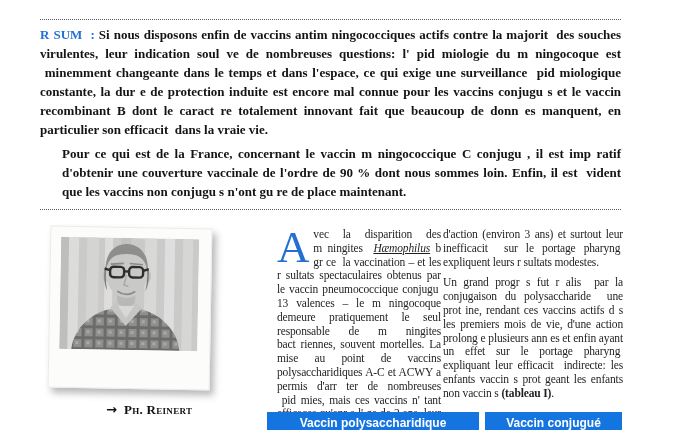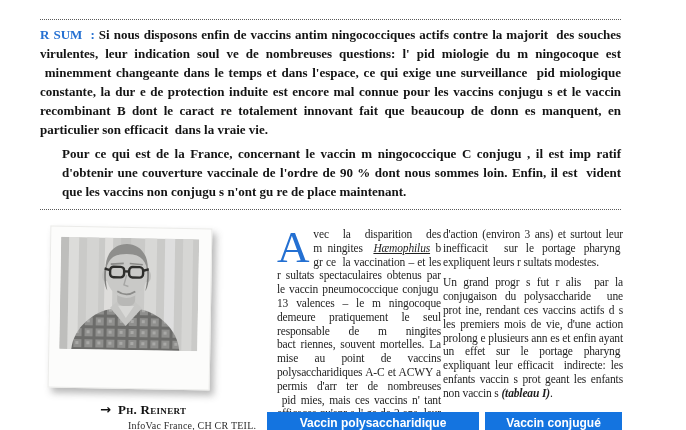--- a/index.html
+++ b/index.html
@@ -16,39 +16,39 @@
   .sum-label{color:#2470d2;}
 
   
   .polaroid{position:absolute;left:49px;top:227px;width:160px;height:160px;
             background:#fcfcfb;border:1px solid #ebebe9;
             box-shadow:4px 5px 7px rgba(70,70,70,.38);
             transform:rotate(1deg);}
   .polaroid svg{position:absolute;left:10px;top:10px;display:block;}
 
   
-  .author{position:absolute;left:100px;top:400px;}
+  .author{position:absolute;left:106px;top:400px;}
   .author-row{white-space:nowrap;}
   .arrow{font-family:"DejaVu Sans",sans-serif;font-weight:bold;font-size:13px;
          color:#111;margin-right:7px;}
   .author-name{font-weight:bold;font-size:13px;font-variant:small-caps;
                letter-spacing:.3px;color:#111;}
   .author-affil{font-size:10px;color:#2e2e2e;margin:2px 0 0 28px;letter-spacing:.2px;}
 
   
   .col{position:absolute;top:228px;font-size:11.5px;line-height:13.8px;
        letter-spacing:-0.15px;text-align:justify;color:#1e1e1e;}
   .col p{margin:0;}
   .col1{left:277px;width:164px;}
   .col2{left:443px;width:180px;}
   .col2 p.second{margin-top:7px;}
   .dropcap{float:left;font-size:45px;line-height:37px;padding:1px 4px 0 0;
            color:#2470d2;font-weight:normal;}
   em{font-style:italic;text-decoration:underline;}
-  .ref{font-style:italic;font-weight:bold;}
+  .ref{font-weight:bold;}
 
   
   .theaders{position:absolute;left:267px;top:412px;width:355px;display:flex;gap:6px;}
   .th{height:30px;background:#1474e0;color:#fff;text-align:center;
       font-family:"Liberation Sans",sans-serif;font-weight:bold;
       font-size:12px;line-height:22px;}
   .th1{width:212px;}
   .th2{flex:1;}
 </style>
 </head>
@@ -101,21 +101,20 @@
       </g>
       <path d="M66,37 C65,42 64,45 63.5,47 L68,48.5" fill="none" stroke="#a6a6a4" stroke-width="1.4"></path>
       <path d="M57,53.5 Q66,59.5 75,53.5" fill="none" stroke="#8c8c8a" stroke-width="1.8"></path>
     </svg>
   </div>
 
   <div class="author">
     <div class="author-row">
       <span class="arrow">→</span><span class="author-name">Ph. Reinert</span>
     </div>
-    <div class="author-affil">InfoVac France, CH CR&nbsp;TEIL.</div>
   </div>
 
   <section class="col col1">
     <p><span class="dropcap">A</span><span>vec la disparition des m&nbsp;ningites &nbsp;</span><em>Hæmophilus</em><span> b gr&nbsp;ce &nbsp;la vaccination – et les r&nbsp;sultats spectaculaires obtenus par le vaccin pneumococcique conjugu&nbsp; 13 valences – le m&nbsp;ningocoque demeure pratiquement le seul responsable de m&nbsp;ningites bact&nbsp;riennes, souvent mortelles. La mise au point de vaccins polysaccharidiques A-C et ACWY a permis d'arr&nbsp;ter de nombreuses &nbsp;pid&nbsp;mies, mais ces vaccins n'&nbsp;tant efficaces qu'apr&nbsp;s l'&nbsp;ge de 2 ans, leur faible dur&nbsp;e</span></p>
   </section>
 
   <section class="col col2">
     <p>d'action (environ 3 ans) et surtout leur inefficacit&nbsp; sur le portage pharyng&nbsp; expliquent leurs r&nbsp;sultats modestes.</p>
     <p class="second"><span>Un grand progr&nbsp;s fut r&nbsp;alis&nbsp; par la conjugaison du polysaccharide &nbsp;une prot&nbsp;ine, rendant ces vaccins actifs d&nbsp;s les premiers mois de vie, d'une action prolong&nbsp;e plusieurs ann&nbsp;es et enfin ayant un effet sur le portage pharyng&nbsp; expliquant leur efficacit&nbsp; indirecte: les enfants vaccin&nbsp;s prot&nbsp;geant les enfants non vaccin&nbsp;s </span><span class="ref">(tableau I)</span><span>.</span></p>
   </section>

